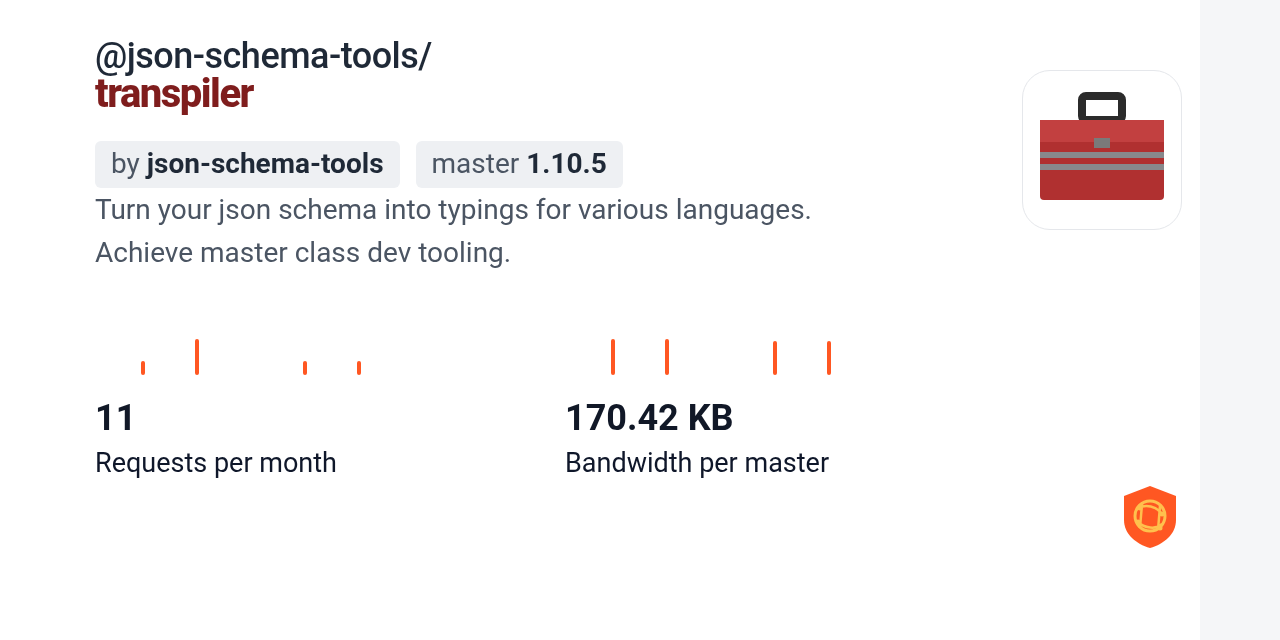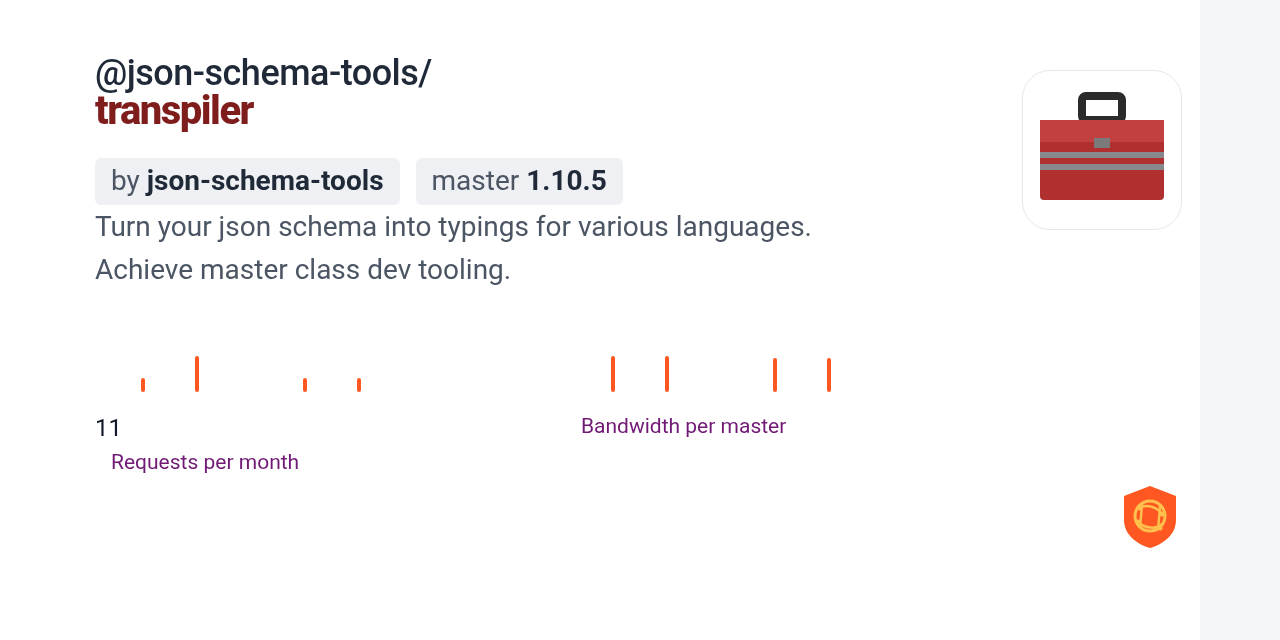--- a/index.html
+++ b/index.html
@@ -15,21 +15,21 @@
   position: absolute;
   right: 0;
   top: 0;
   width: 80px;
   height: 640px;
   background: #f5f6f8;
 }
 .content {
   position: absolute;
   left: 95px;
-  top: 52px;
+  top: 35px;
   width: 900px;
 }
 .scope {
   font-size: 36px;
   font-weight: 500;
   color: #1f2937;
   letter-spacing: -0.5px;
 }
 .pkgname {
   font-size: 40px;
@@ -72,29 +72,28 @@
   margin-bottom: 22px;
   padding-left: 46px;
 }
 .spark span {
   display: block;
   width: 4px;
   background: #ff5722;
   border-radius: 2px;
 }
 .stat-value {
-  font-size: 24px;
-  font-weight: 400;
+  font-size: 36px;
+  font-weight: 700;
   color: #111827;
 }
 .stat-label {
-  font-size: 21px;
-  color: #701a75;
+  font-size: 27px;
+  color: #0f172a;
   margin-top: 8px;
-  margin-left: 16px;
 }
 .logo-card {
   position: absolute;
   right: 98px;
   top: 70px;
   width: 160px;
   height: 160px;
   background: #fff;
   border: 1px solid #e5e7eb;
   border-radius: 28px;
@@ -143,20 +142,21 @@
       <div class="stat-label">Requests per month</div>
     </div>
     <div class="stat">
       <div class="spark" id="spark-bw">
           <span style="height: 36px;"></span>
           <span style="height: 36px;"></span>
           <span style="height: 0px; background: transparent;"></span>
           <span style="height: 34px;"></span>
           <span style="height: 34px;"></span>
         </div>
+      <div class="stat-value">170.42 KB</div>
       <div class="stat-label">Bandwidth per master</div>
     </div>
   </div>
 </div>
 
 <div class="logo-card">
   <svg width="140" height="120" viewBox="0 0 140 120">
     <rect x="50" y="6" width="40" height="24" rx="4" fill="none" stroke="#2b2b2b" stroke-width="8"></rect>
     <rect x="8" y="30" width="124" height="80" rx="4" fill="#b03030"></rect>
     <rect x="8" y="30" width="124" height="22" fill="#c24040"></rect>

